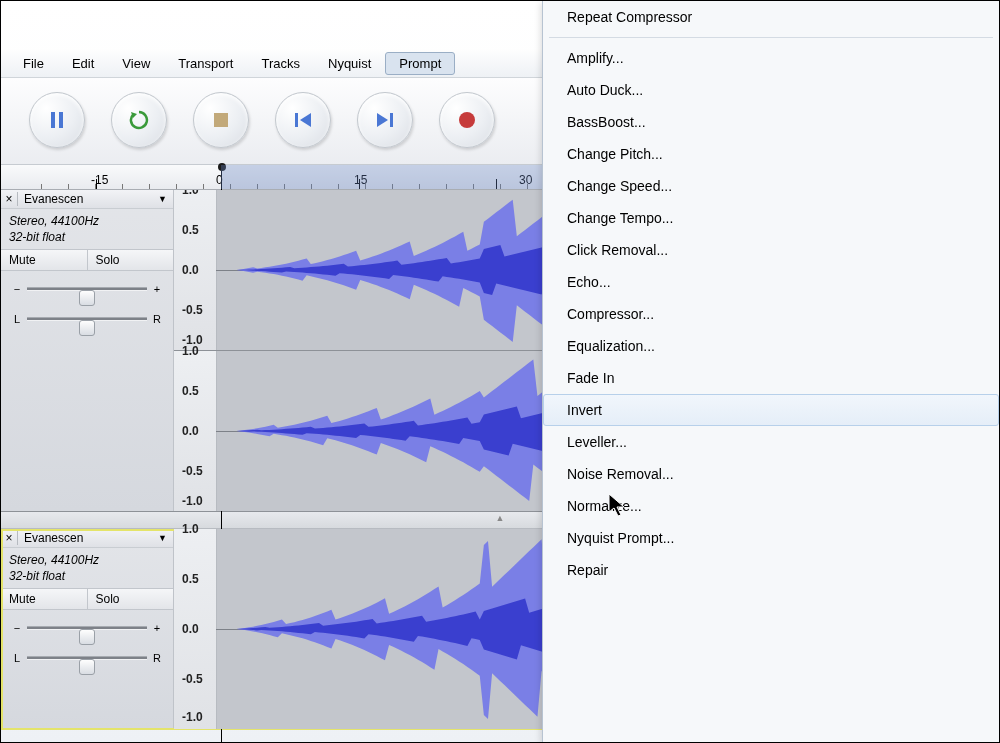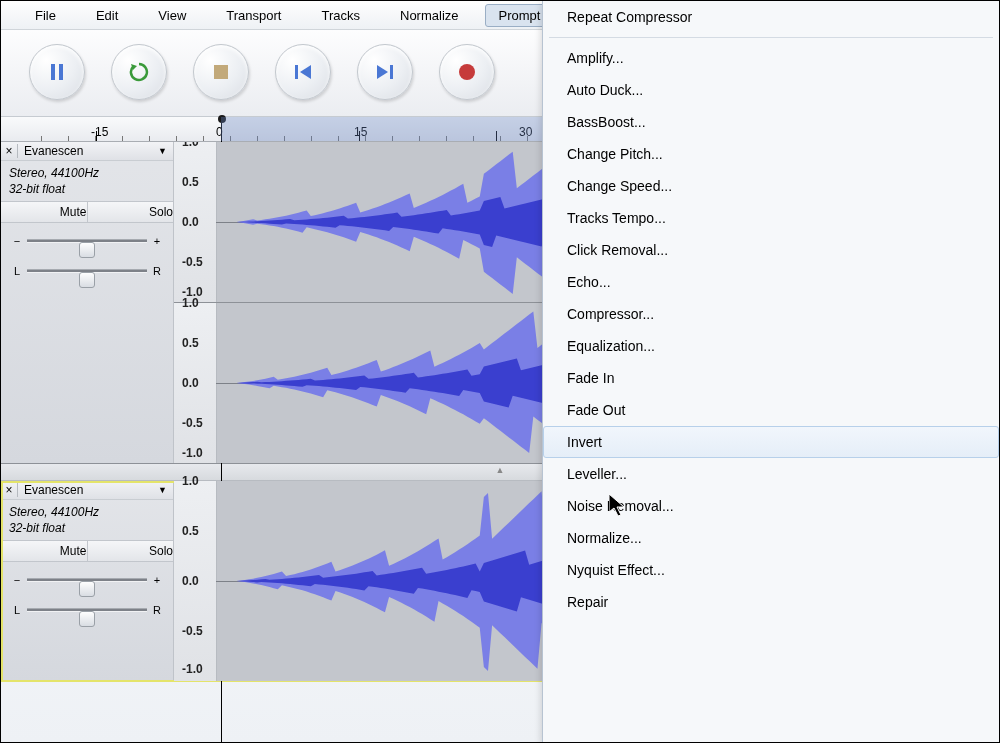--- a/index.html
+++ b/index.html
@@ -1,18 +1,18 @@
 <!DOCTYPE html>
 <html><head>
 <meta charset="utf-8">
 <style>
   html,body{margin:0;padding:0;font-family:"Segoe UI",Tahoma,Arial,sans-serif;font-size:13px;color:#000;background:#fff;}
   .frame{position:relative;width:998px;height:741px;border:1px solid #000;overflow:hidden;background:linear-gradient(#fff,#f7f9fb 60%,#eef1f5);}
   
-  .menubar{display:flex;align-items:center;gap:12px;height:28px;padding:0 20px;border-bottom:1px solid #d0d5da;background:linear-gradient(#fefefe,#eef1f5);}
+  .menubar{display:flex;align-items:center;gap:0;height:28px;padding:0 8px;border-bottom:1px solid #d0d5da;background:linear-gradient(#fefefe,#eef1f5);margin-top:48px;}
   .menu-item{padding:4px 14px;border-radius:3px;user-select:none;cursor:default;}
   .menu-item.selected{background:#d9e3ef;border:1px solid #9aaec5;padding:3px 13px;}
   
   .transport{display:flex;align-items:center;gap:26px;padding:14px 18px 16px 28px;border-bottom:1px solid #c6cbd1;background:linear-gradient(#fdfdfe,#ebedf1);}
   .tbtn{width:54px;height:54px;border-radius:50%;background:radial-gradient(circle at 30% 28%,#ffffff,#eceff3 55%,#d9dde3);border:1px solid #c3c8ce;box-shadow:inset 0 2px 4px #fff,1px 2px 3px rgba(0,0,0,.15);display:flex;align-items:center;justify-content:center;}
   .tbtn svg{width:20px;height:20px;}
   
   .ruler{position:relative;height:24px;border-bottom:1px solid #a9adb3;background:linear-gradient(#f9fafb,#e9ebef);}
   .ruler.sel::after{content:"";position:absolute;left:220px;right:0;top:0;bottom:0;background:rgba(100,130,190,.35);}
   .ruler .ticks{position:absolute;left:0;right:0;top:0;bottom:0;}
@@ -23,21 +23,21 @@
   .tracks{height:585px;overflow:hidden;}
   .track{display:flex;border-bottom:1px solid #8d9197;}
   .track.selected{outline:2px solid #e4e46a;outline-offset:-2px;}
   .tpanel{width:172px;flex:0 0 172px;background:linear-gradient(#e3e5e9,#d5d8de);border-right:1px solid #bfc3c9;font-size:12px;display:flex;flex-direction:column;}
   .tpanel .hdr{display:flex;align-items:center;height:18px;background:linear-gradient(#f2f3f6,#dfe1e6);border-bottom:1px solid #c9cdd2;}
   .tpanel .close{width:16px;text-align:center;border-right:1px solid #b6bac0;cursor:default;}
   .tpanel .tname{flex:1;padding:0 6px;display:flex;align-items:center;justify-content:space-between;}
   .tpanel .tname .tri{font-size:9px;}
   .tpanel .meta{padding:4px 8px;line-height:16px;font-style:italic;}
   .tpanel .msolo{display:flex;border-top:1px solid #c2c6cc;border-bottom:1px solid #c2c6cc;}
-  .tpanel .msolo span{flex:1;text-align:right;padding:3px 0;background:linear-gradient(#f5f6f8,#e3e5e9);border-right:1px solid #c2c6cc;}
+  .tpanel .msolo span{flex:1;text-align:left;padding:3px 8px;background:linear-gradient(#f5f6f8,#e3e5e9);border-right:1px solid #c2c6cc;}
   .tpanel .msolo span:last-child{border-right:0;}
   .tpanel .sliders{padding:8px 10px;}
   .sliderrow{display:flex;align-items:center;height:20px;position:relative;}
   .sliderrow .l,.sliderrow .r{width:12px;text-align:center;font-size:11px;}
   .sliderrow .rail{flex:1;height:2px;background:#7d8188;position:relative;border-top:1px solid #a6aab0;border-bottom:1px solid #f1f2f4;margin:0 4px;}
   .sliderrow .thumb{position:absolute;top:2px;width:14px;height:14px;border-radius:3px;background:linear-gradient(#fefefe,#d9dde3);border:1px solid #9aa0a7;transform:translateX(-50%);left:50%;}
   .tpanel + .channels{flex:1;display:flex;flex-direction:column;}
   .channel{flex:1;position:relative;background:#c3c6cc;border-bottom:1px solid #8d9197;}
   .channel:last-child{border-bottom:0;}
   .scale{position:absolute;left:0;top:0;bottom:0;width:42px;background:linear-gradient(#edeff2,#e0e2e6);border-right:1px solid #b7bbc1;}
@@ -58,21 +58,21 @@
 <body>
 
 <div class="frame">
 
   <div class="menubar" id="menubar">
       <div class="menu-item">File</div>
       <div class="menu-item">Edit</div>
       <div class="menu-item">View</div>
       <div class="menu-item">Transport</div>
       <div class="menu-item">Tracks</div>
-      <div class="menu-item">Normalize</div>
+      <div class="menu-item">Nyquist</div>
       <div class="menu-item selected">Prompt</div>
     </div>
 
   <div class="transport">
     <div class="tbtn">
       <svg viewBox="0 0 20 20">
           <rect x="4" y="2" width="4" height="16" fill="#4a77d4"></rect>
           <rect x="12" y="2" width="4" height="16" fill="#4a77d4"></rect>
         </svg>
     </div>
@@ -255,32 +255,31 @@
     </div>
 
   <div class="dropdown" id="dropdown">
       <div class="ditem">Repeat Compressor</div>
       <div class="sep"></div>
       <div class="ditem">Amplify...</div>
       <div class="ditem">Auto Duck...</div>
       <div class="ditem">BassBoost...</div>
       <div class="ditem">Change Pitch...</div>
       <div class="ditem">Change Speed...</div>
-      <div class="ditem">Tracks Tempo...</div>
+      <div class="ditem">Change Tempo...</div>
       <div class="ditem">Click Removal...</div>
       <div class="ditem">Echo...</div>
       <div class="ditem">Compressor...</div>
       <div class="ditem">Equalization...</div>
       <div class="ditem">Fade In</div>
-      <div class="ditem">Fade Out</div>
       <div class="ditem hover">Invert</div>
       <div class="ditem">Leveller...</div>
       <div class="ditem">Noise Removal...</div>
       <div class="ditem">Normalize...</div>
-      <div class="ditem">Nyquist Effect...</div>
+      <div class="ditem">Nyquist Prompt...</div>
       <div class="ditem">Repair</div>
     </div>
 
   <div class="cursor" id="cursor" style="left:608px;top:493px;">
     <svg viewBox="0 0 20 24">
         <path d="M0 0 L0 18 L5 14 L9 22 L12 21 L8 13 L15 13 Z" fill="#000" stroke="#fff" stroke-width="1"></path>
       </svg>
   </div>
 
 </div>

